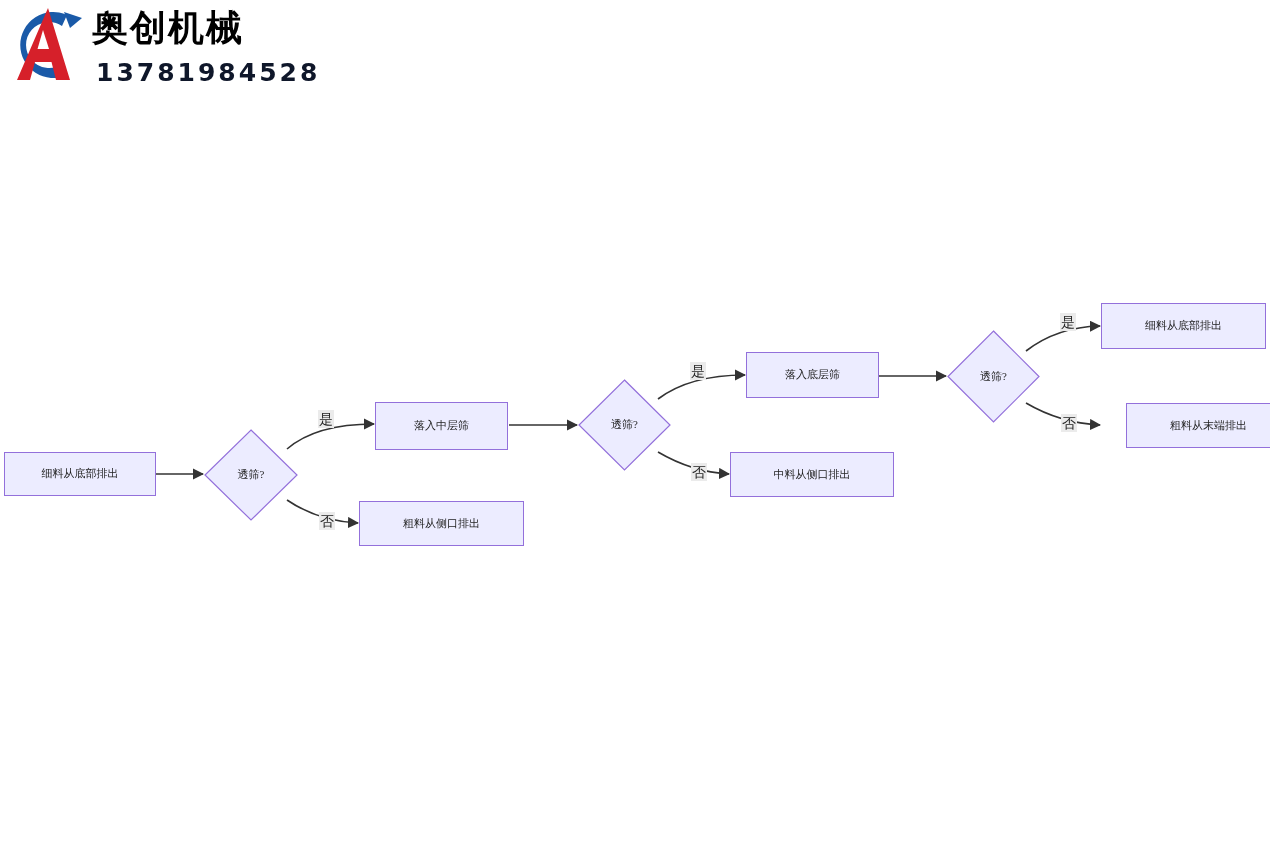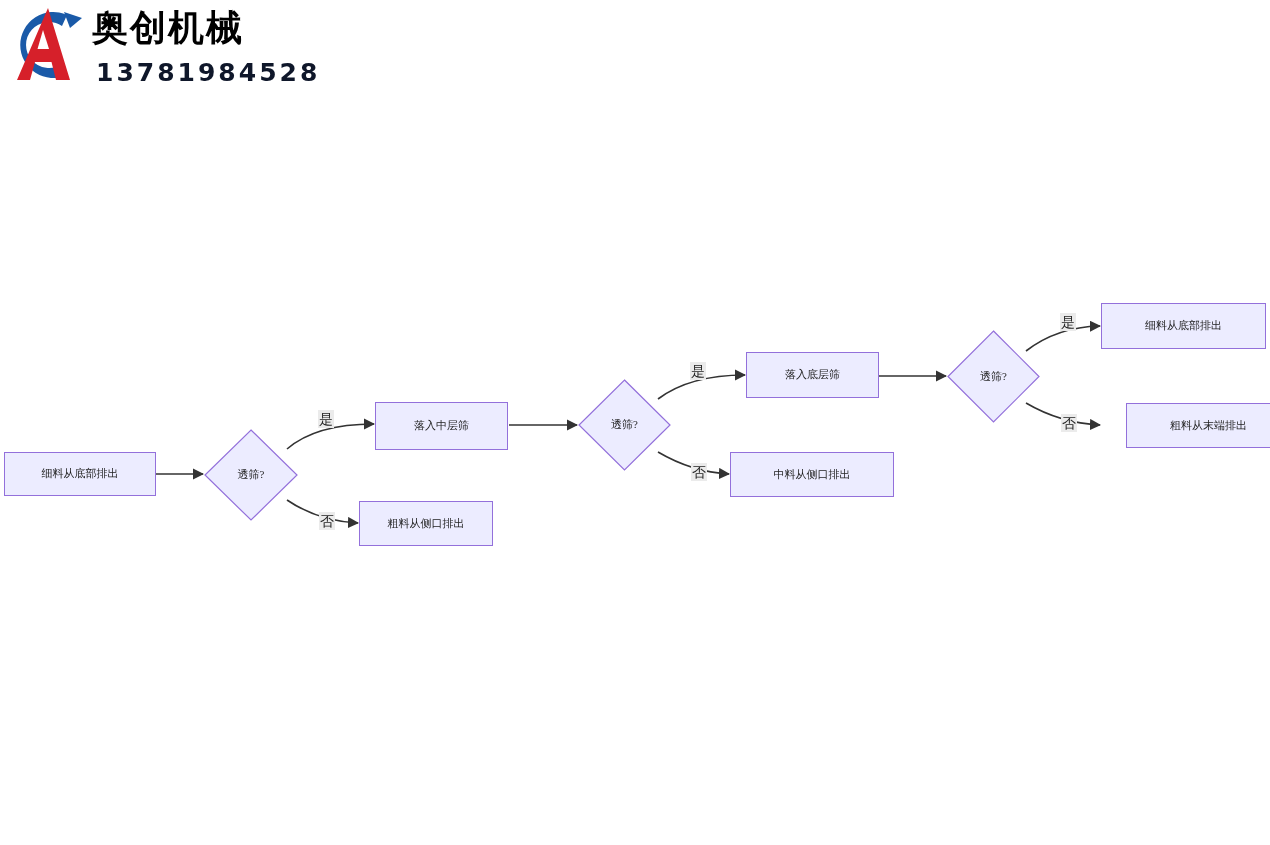--- a/index.html
+++ b/index.html
@@ -175,21 +175,21 @@
     <svg class="diamond-shape" viewBox="0 0 94 92" preserveAspectRatio="none">
       <polygon points="47,1 93,46 47,91 1,46" fill="#ececff" stroke="#9370db" stroke-width="1.2"></polygon>
     </svg>
     <span class="diamond-label">透筛?</span>
   </div>
 
   <div class="node node-process" style="left:375px; top:402px; width:133px; height:48px;">
     <span>落入中层筛</span>
   </div>
 
-  <div class="node node-process" style="left:359px; top:501px; width:134px; height:45px;">
+  <div class="node node-process" style="left:359px; top:501px; width:165px; height:45px;">
     <span>粗料从侧口排出</span>
   </div>
 
   <div class="node node-decision" style="left:578px; top:379px; width:93px; height:92px;">
     <svg class="diamond-shape" viewBox="0 0 93 92" preserveAspectRatio="none">
       <polygon points="46.5,1 92,46 46.5,91 1,46" fill="#ececff" stroke="#9370db" stroke-width="1.2"></polygon>
     </svg>
     <span class="diamond-label">透筛?</span>
   </div>
 

